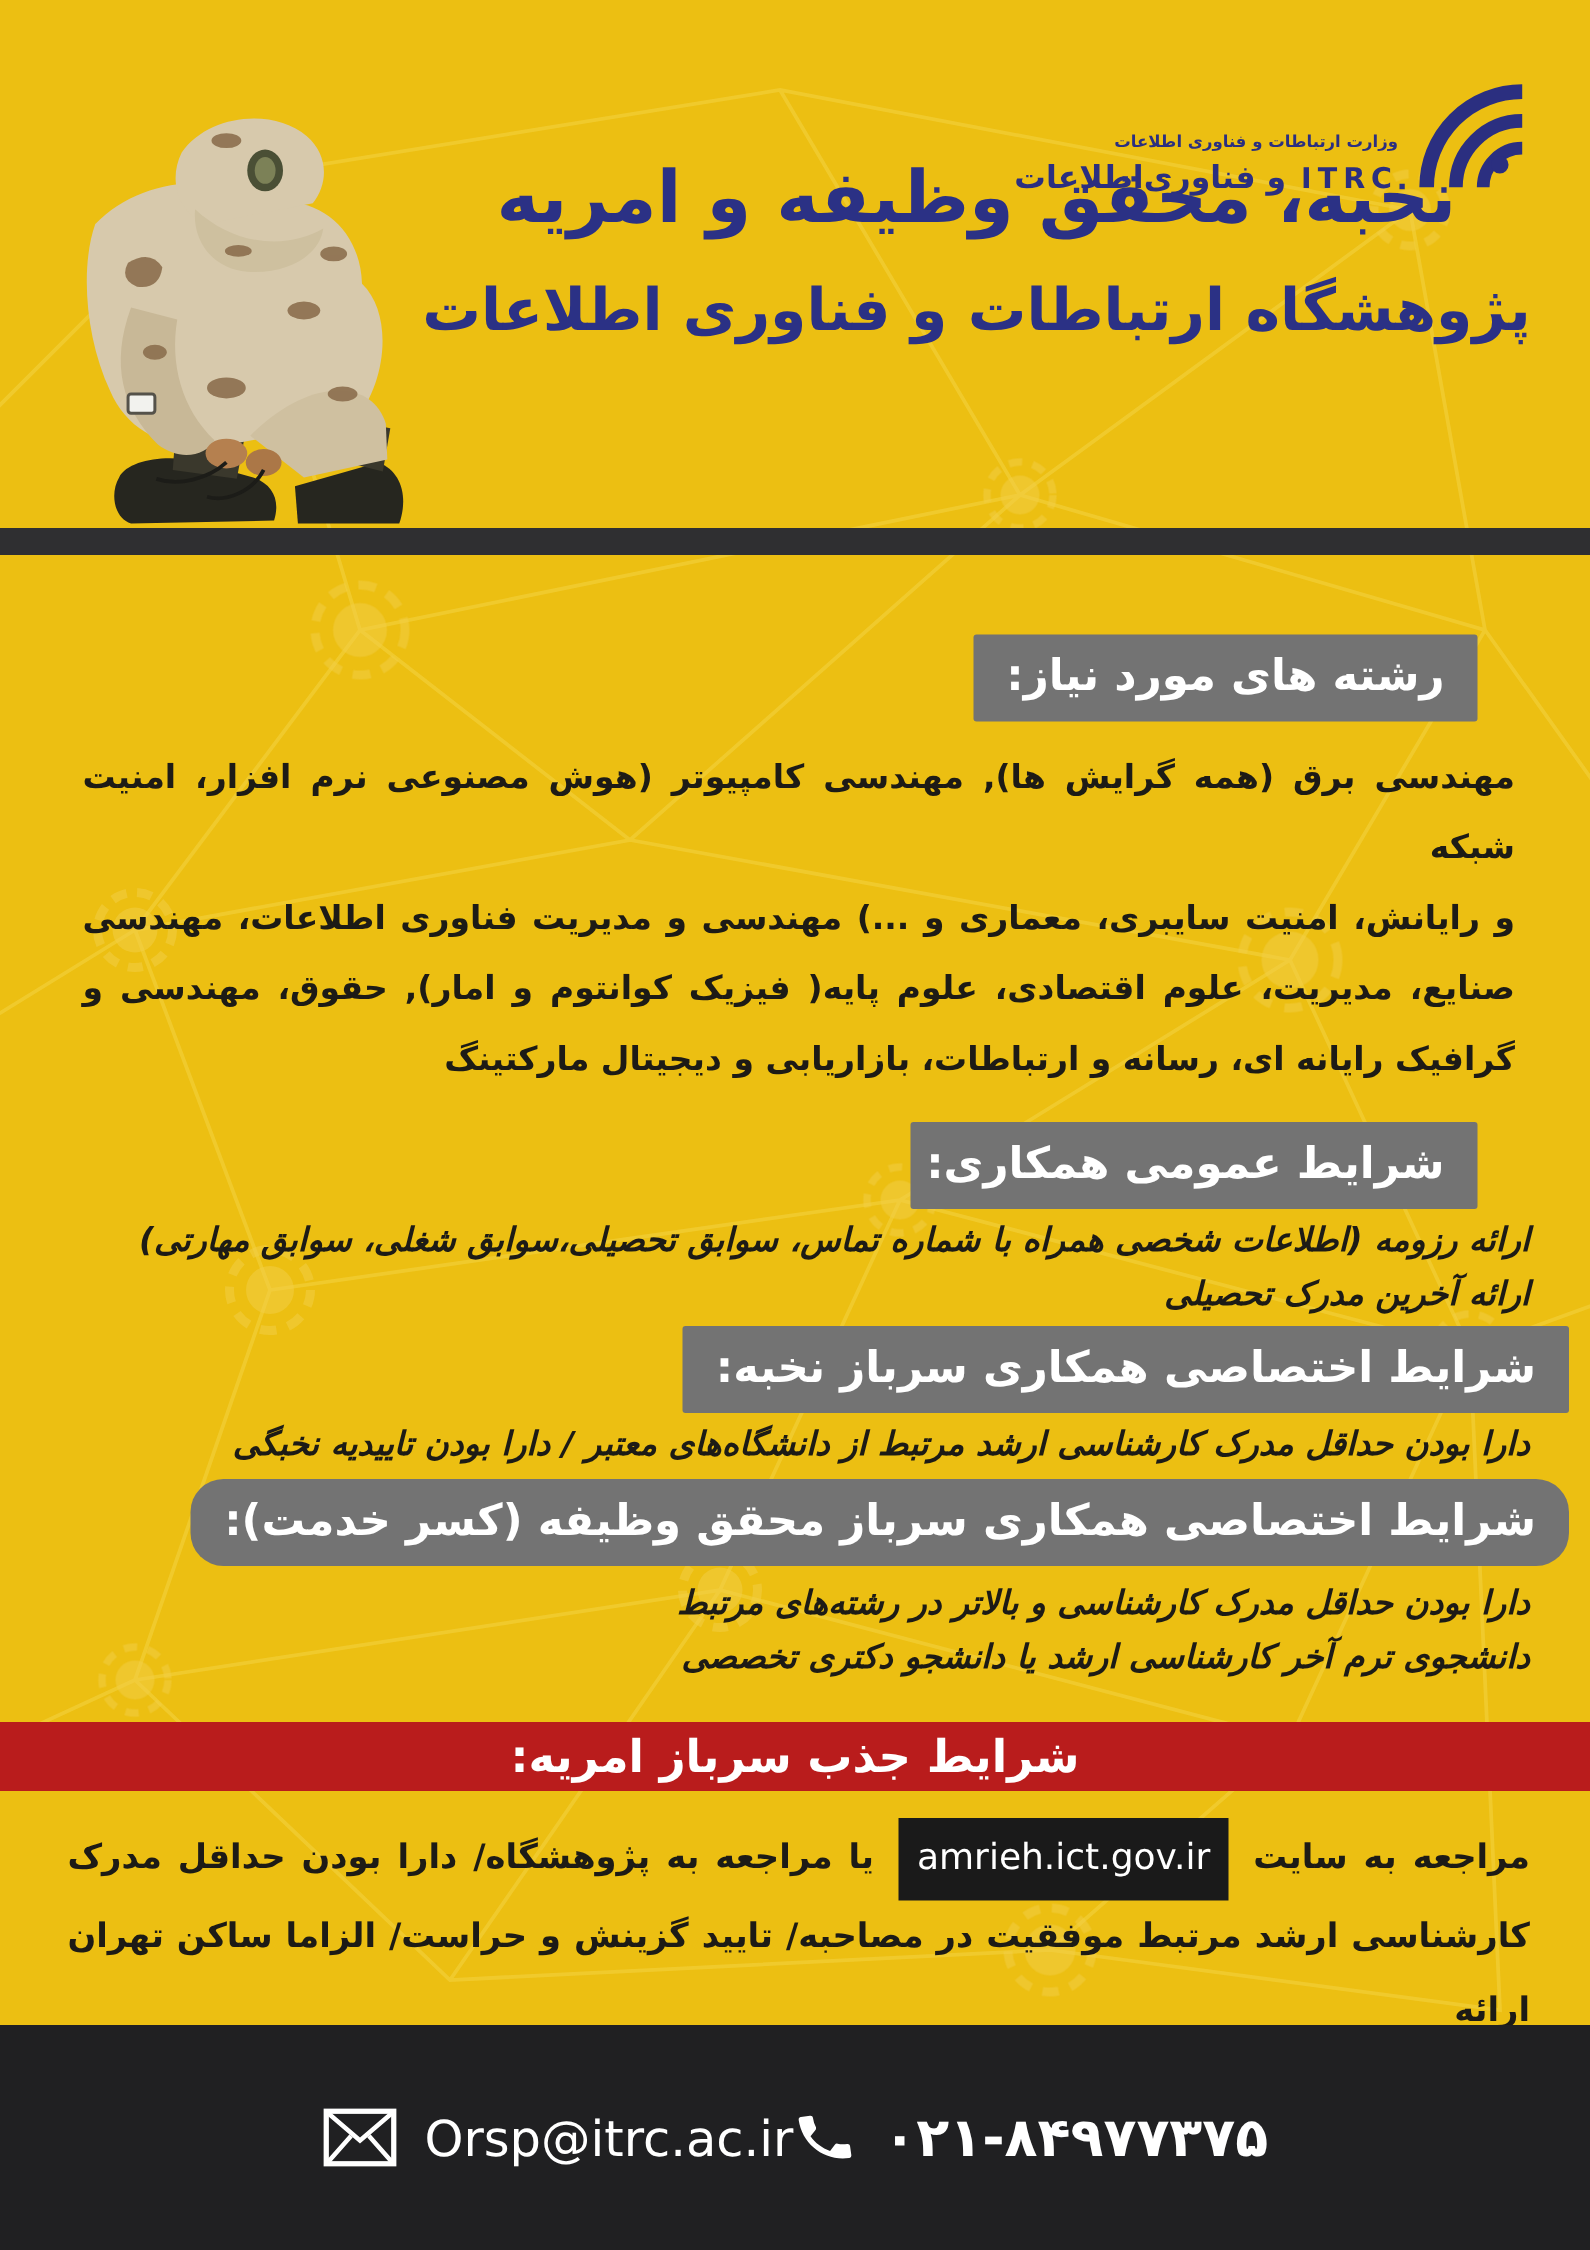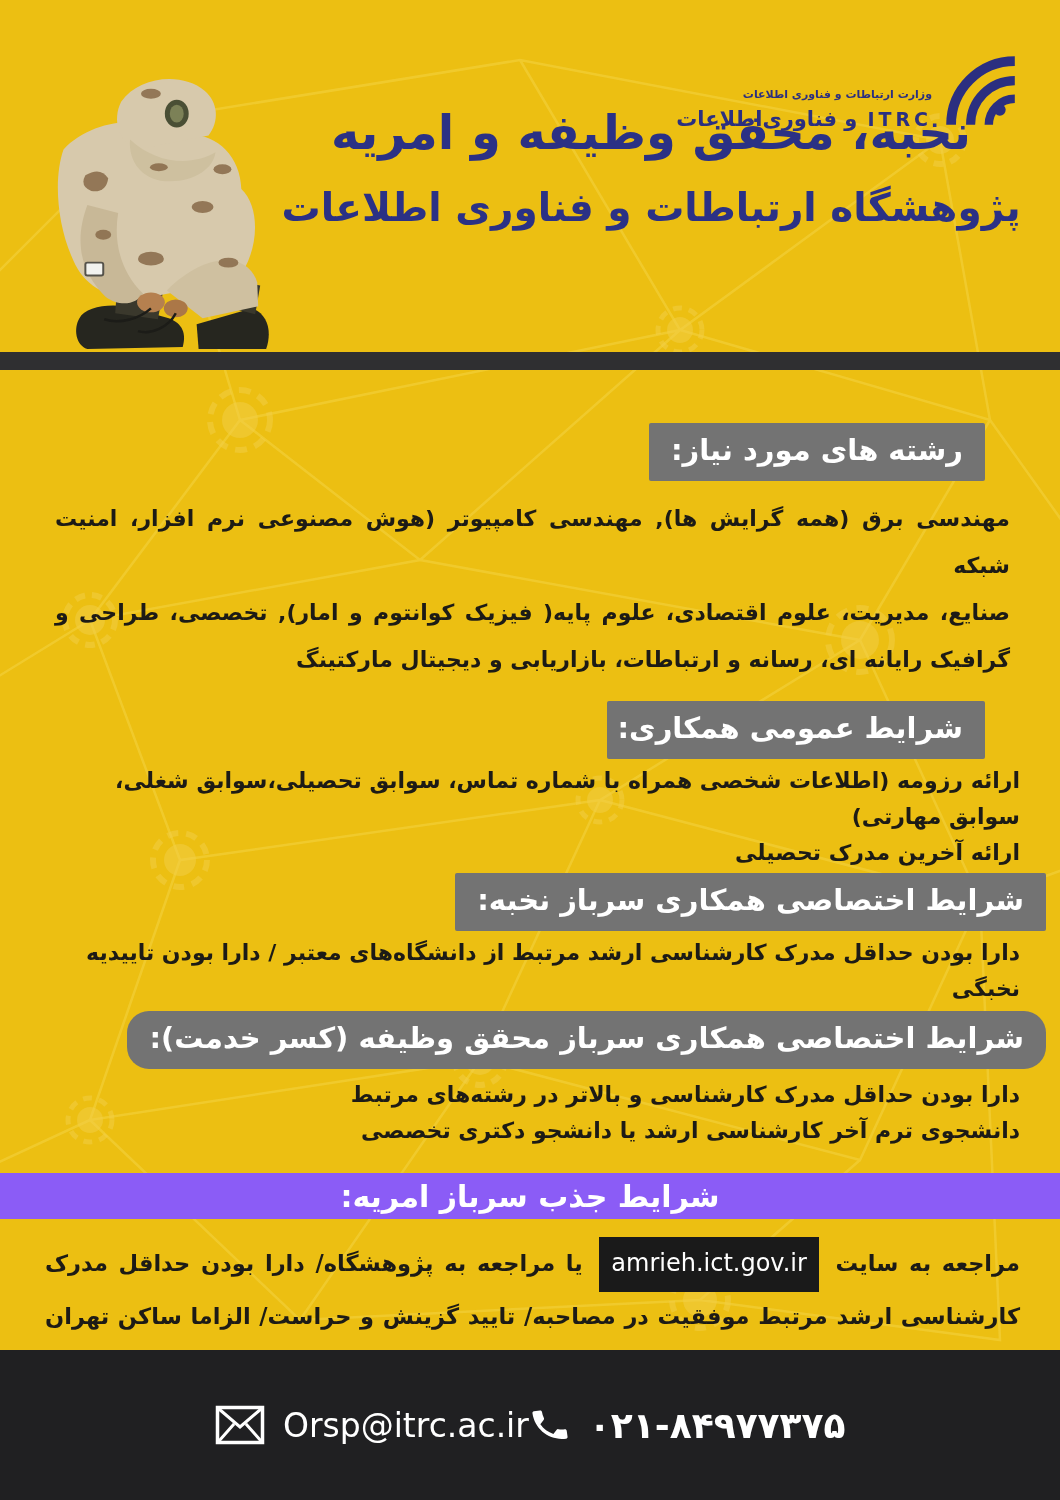--- a/index.html
+++ b/index.html
@@ -34,23 +34,23 @@
     padding:10px 22px 13px 22px;border-radius:2px;
   }
   .hb-1{margin:53px 75px 0 0;}
   .hb-2{margin:18px 75px 0 0;padding-left:10px;}
   .hb-3{margin:2px 14px 0 0;}
   .hb-4{margin:4px 14px 0 0;border-radius:22px;}
   .body-just{margin:14px 50px 0 55px;font-size:22px;font-weight:bold;}
   .body-just .jl{line-height:47px;text-align:justify;text-align-last:justify;}
   .body-just .jl-last{line-height:47px;text-align:right;}
   .plain-lines{margin:4px 40px 0 40px;font-size:22px;font-weight:bold;}
-  .plain-lines div{line-height:36px;text-align:right;}
+  .plain-lines div{line-height:36px;text-align:right;font-style:italic;}
   .amrieh-band{
-    margin-top:24px;height:46px;background:#8b5cf6;
+    margin-top:24px;height:46px;background:#b91c1c;
     display:flex;align-items:center;justify-content:center;
     color:#fff;font-size:30px;font-weight:bold;
   }
   .amrieh-par{margin:18px 40px 0 45px;font-size:22.5px;font-weight:bold;}
   .amrieh-par .jl{line-height:49px;text-align:justify;text-align-last:justify;}
   .amrieh-par .jl-last{line-height:49px;text-align:right;}
   .site-link{
     display:inline-block;direction:ltr;unicode-bidi:embed;
     background:#1a1a1a;color:#ffffff;font-size:24px;font-weight:normal;
     padding:2px 12px 4px 12px;margin:0 6px;vertical-align:middle;
@@ -187,21 +187,22 @@
     </svg>
   </header>
 
   <div class="layer dark-band"></div>
 
   <main class="layer main">
 
     <div class="h-box hb-1">رشته های مورد نیاز:</div>
     <div class="body-just">
       <div class="jl">مهندسی برق (همه گرایش ها), مهندسی کامپیوتر (هوش مصنوعی نرم افزار، امنیت شبکه</div>
-      <div class="jl">صنایع، مدیریت، علوم اقتصادی، علوم پایه( فیزیک کوانتوم و امار), تخصصی، طراحی و</div>
+      <div class="jl">و رایانش، امنیت سایبری، معماری و ...) مهندسی و مدیریت فناوری اطلاعات، مهندسی</div>
+      <div class="jl">صنایع، مدیریت، علوم اقتصادی، علوم پایه( فیزیک کوانتوم و امار), حقوق، مهندسی و</div>
       <div class="jl-last">گرافیک رایانه ای، رسانه و ارتباطات، بازاریابی و دیجیتال مارکتینگ</div>
     </div>
 
     <div class="h-box hb-2">شرایط عمومی همکاری:</div>
     <div class="plain-lines">
       <div>ارائه رزومه (اطلاعات شخصی همراه با شماره تماس، سوابق تحصیلی،سوابق شغلی، سوابق مهارتی)</div>
       <div>ارائه آخرین مدرک تحصیلی</div>
     </div>
 
     <div class="h-box hb-3">شرایط اختصاصی همکاری سرباز نخبه:</div>

